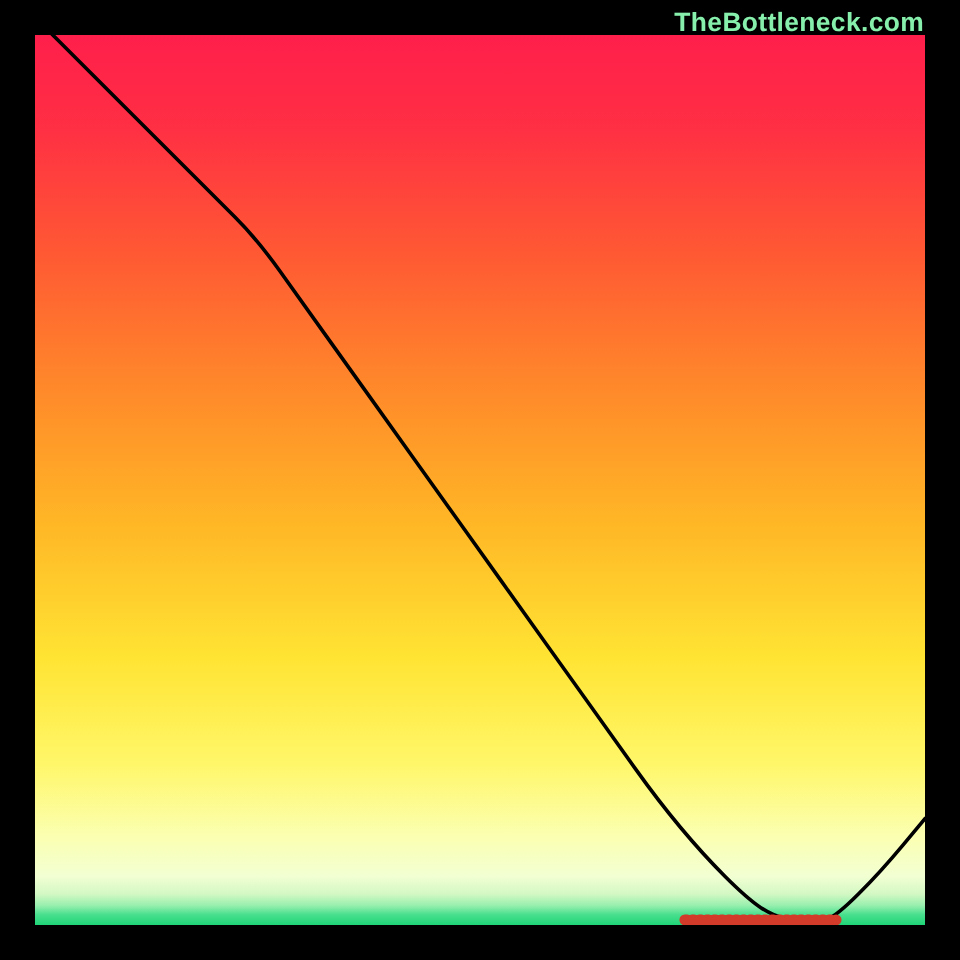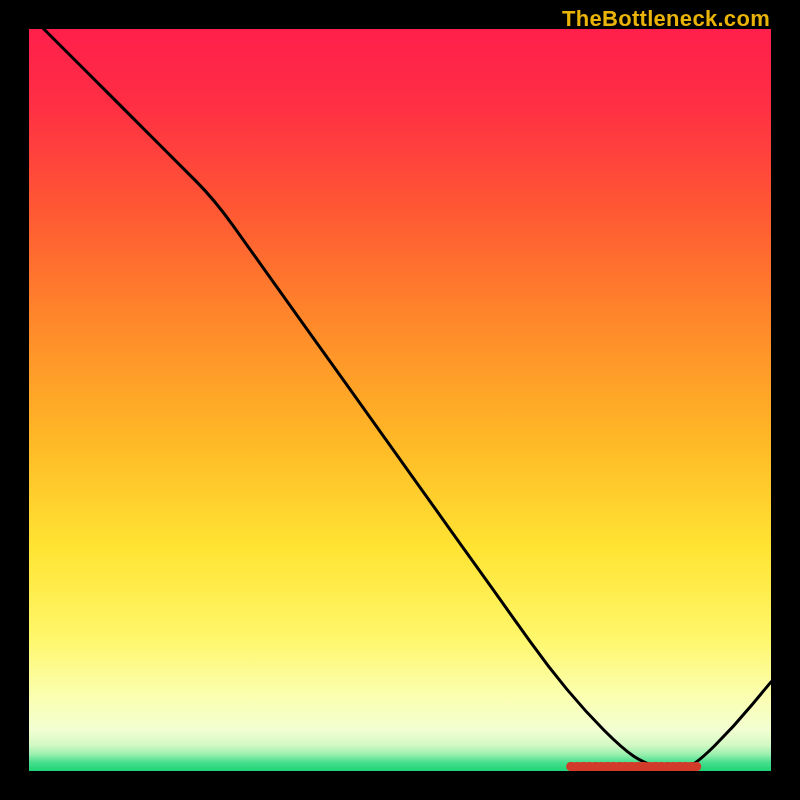--- a/index.html
+++ b/index.html
@@ -30,21 +30,21 @@
   }
   .plot-area svg {
     position: absolute;
     left: 0;
     top: 0;
   }
   .watermark {
     position: absolute;
     top: 6px;
     right: 30px;
-    color: #eab308;
+    color: #86efac;
     font-size: 22px;
     font-weight: 600;
     letter-spacing: 0.3px;
   }
   .center-label {
     position: absolute;
     font-size: 12px;
     font-weight: 900;
     color: #d23a2a;
     letter-spacing: 0.2px;

